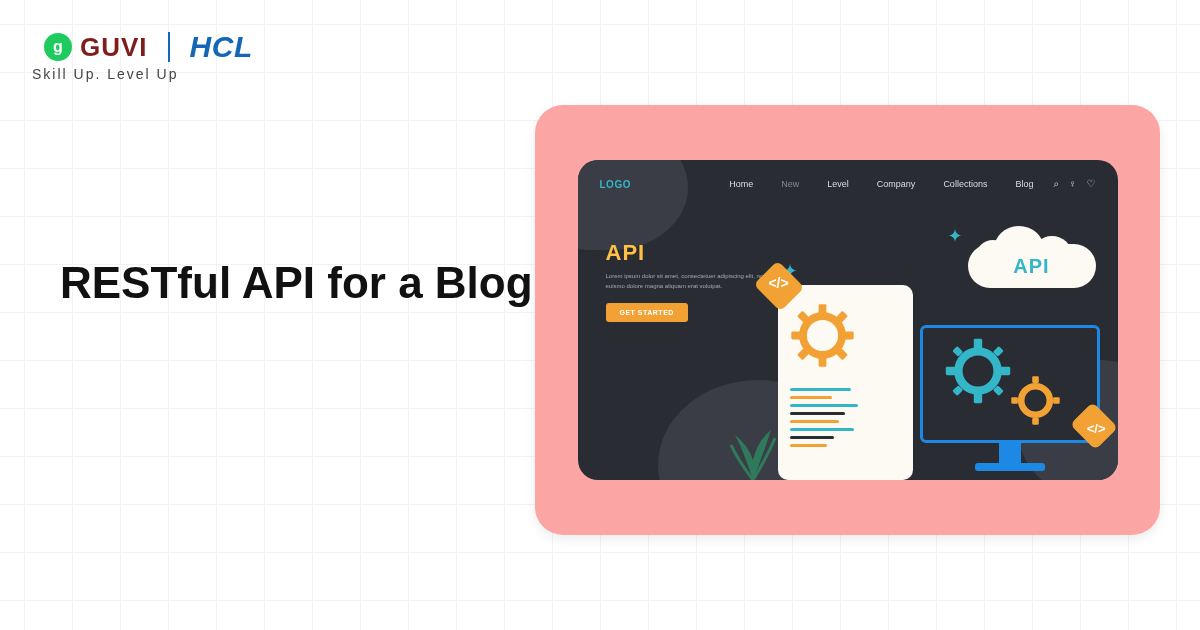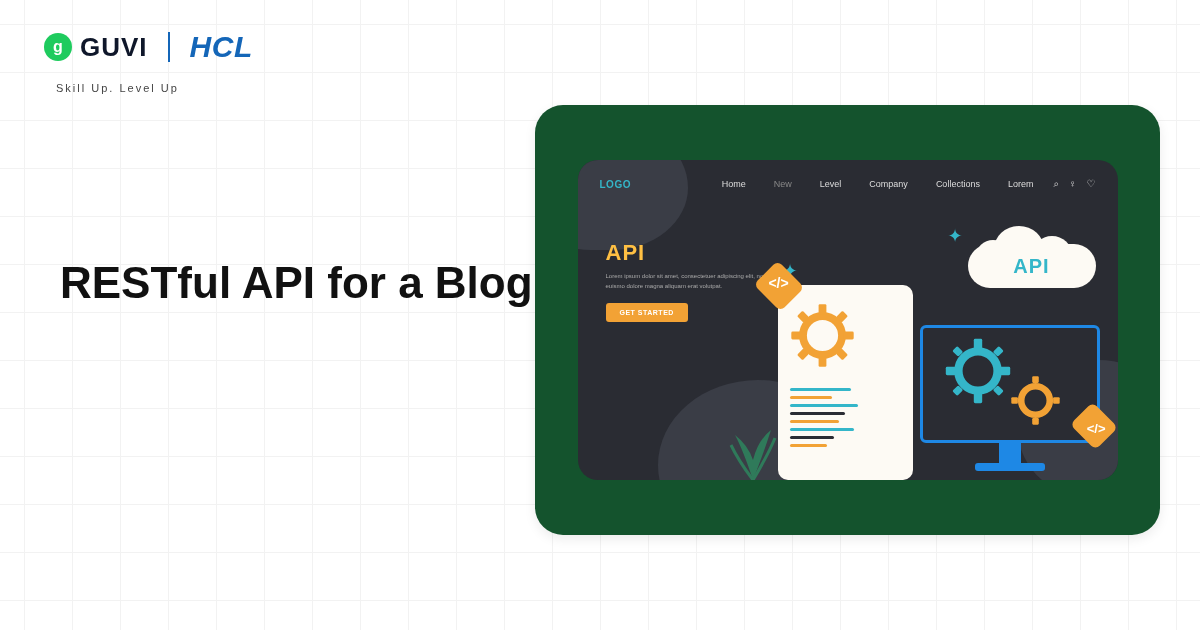--- a/index.html
+++ b/index.html
@@ -42,59 +42,58 @@
   align-items: center;
   justify-content: center;
   color: #fff;
   font-weight: 900;
   font-size: 16px;
 }
 .guvi-text {
   font-weight: 900;
   font-size: 26px;
   letter-spacing: 1px;
-  color: #0f172a;
+  color: #7f1d1d;
 }
 .divider {
   width: 2px;
   height: 30px;
   background: #1466b8;
 }
 .hcl-text {
   font-weight: 900;
   font-size: 30px;
   color: #1466b8;
   font-style: italic;
   letter-spacing: 0.5px;
 }
 .tagline {
   position: absolute;
   top: 66px;
-  left: 56px;
-  font-size: 11px;
+  left: 32px;
+  font-size: 14px;
   letter-spacing: 2px;
   color: #444;
-  margin-top: 16px;
 }
 .title {
   position: absolute;
   top: 255px;
   left: 60px;
   font-size: 44px;
   font-weight: 800;
   color: #111;
   line-height: 1.25;
 }
 .card {
   position: absolute;
   top: 105px;
   left: 535px;
   width: 625px;
   height: 430px;
-  background: #14532d;
+  background: #fca5a5;
   border-radius: 28px;
   box-shadow: 0 4px 12px rgba(0,0,0,0.08);
   padding-top: 55px;
   display: flex;
   justify-content: center;
 }
 .mock {
   width: 540px;
   height: 320px;
   background: #2a2c33;
@@ -339,21 +338,21 @@
     <div class="blob3"></div>
 
     <div class="mock-nav">
       <span class="mock-logo">LOGO</span>
       <div class="mock-menu">
         <span>Home</span>
         <span class="active">New</span>
         <span>Level</span>
         <span>Company</span>
         <span>Collections</span>
-        <span>Lorem</span>
+        <span>Blog</span>
       </div>
       <div class="mock-icons">
         <span>⌕</span>
         <span>♀</span>
         <span>♡</span>
       </div>
     </div>
 
     <div class="mock-hero">
       <div class="mock-hero-title">API</div>

